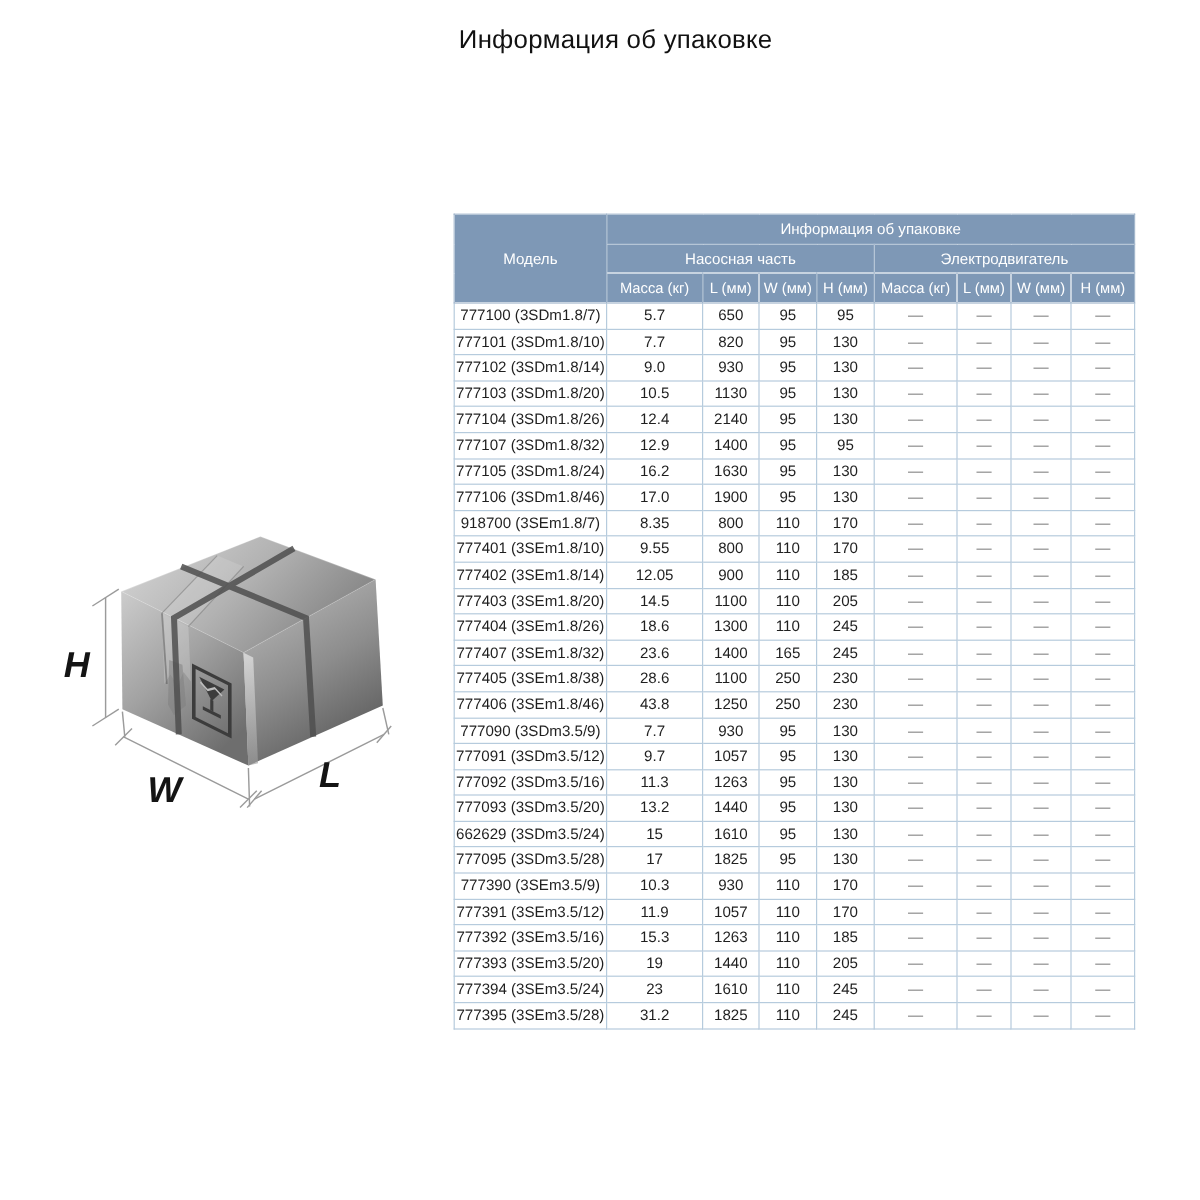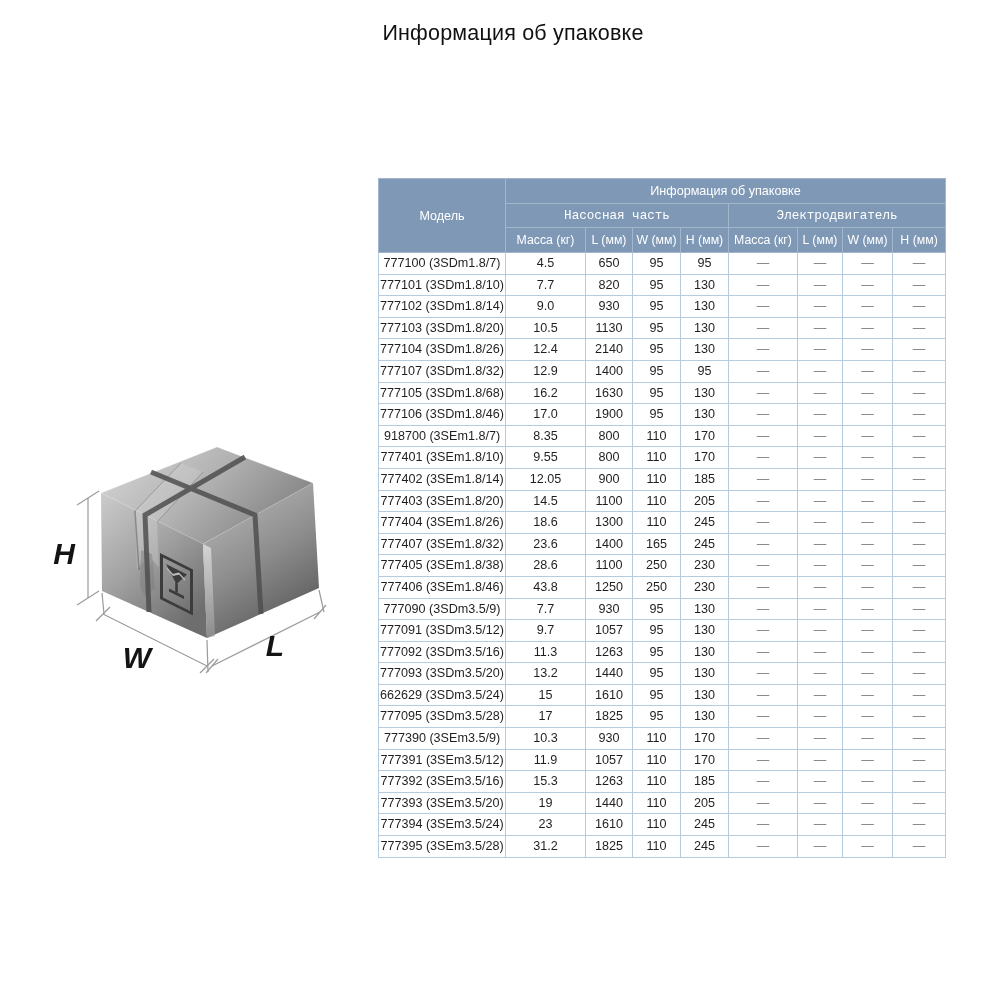--- a/index.html
+++ b/index.html
@@ -24,21 +24,21 @@
     position:absolute;left:378px;top:178px;width:567px;
     border-collapse:collapse;table-layout:fixed;
     font-size:12.6px;
   }
   table.pack th{
     background:#7e98b6;color:#ffffff;font-weight:normal;
     border:1px solid #a3b7cc;padding:0;text-align:center;
     overflow:hidden;white-space:nowrap;
   }
   table.pack thead tr.h1 th{height:24px;}
-  table.pack thead tr.h2 th{height:23px;font-family:Liberation Mono, monospace;}
+  table.pack thead tr.h2 th{height:23px;}
   table.pack thead tr.h3 th{height:24px;font-size:12.3px;}
   table.pack td{
     border:1px solid #b6cbdd;background:#ffffff;color:#1f1f1f;
     text-align:center;padding:0;height:20.6px;line-height:20.6px;
     overflow:hidden;white-space:nowrap;
   }
   table.pack td.dash{color:#7c7c7c;}
 </style>
 </head>
 <body>
@@ -150,21 +150,21 @@
       <th>H (мм)</th>
       <th>Масса (кг)</th>
       <th>L (мм)</th>
       <th>W (мм)</th>
       <th>H (мм)</th>
     </tr>
   </thead>
   <tbody id="table-body">
       <tr>
         <td>777100 (3SDm1.8/7)</td>
-        <td>4.5</td>
+        <td>5.7</td>
         <td>650</td>
         <td>95</td>
         <td>95</td>
         <td class="dash">—</td>
         <td class="dash">—</td>
         <td class="dash">—</td>
         <td class="dash">—</td>
       </tr>
       <tr>
         <td>777101 (3SDm1.8/10)</td>
@@ -215,21 +215,21 @@
         <td>12.9</td>
         <td>1400</td>
         <td>95</td>
         <td>95</td>
         <td class="dash">—</td>
         <td class="dash">—</td>
         <td class="dash">—</td>
         <td class="dash">—</td>
       </tr>
       <tr>
-        <td>777105 (3SDm1.8/68)</td>
+        <td>777105 (3SDm1.8/24)</td>
         <td>16.2</td>
         <td>1630</td>
         <td>95</td>
         <td>130</td>
         <td class="dash">—</td>
         <td class="dash">—</td>
         <td class="dash">—</td>
         <td class="dash">—</td>
       </tr>
       <tr>

